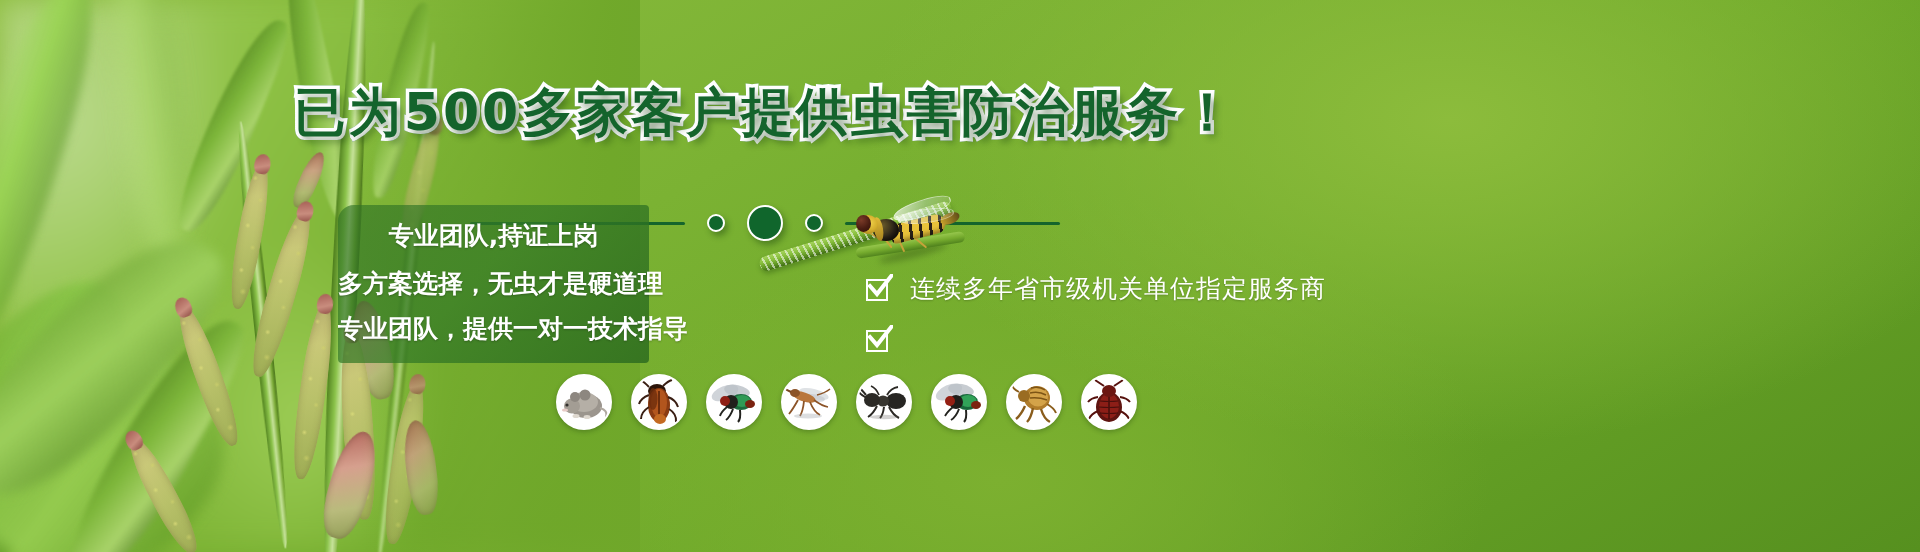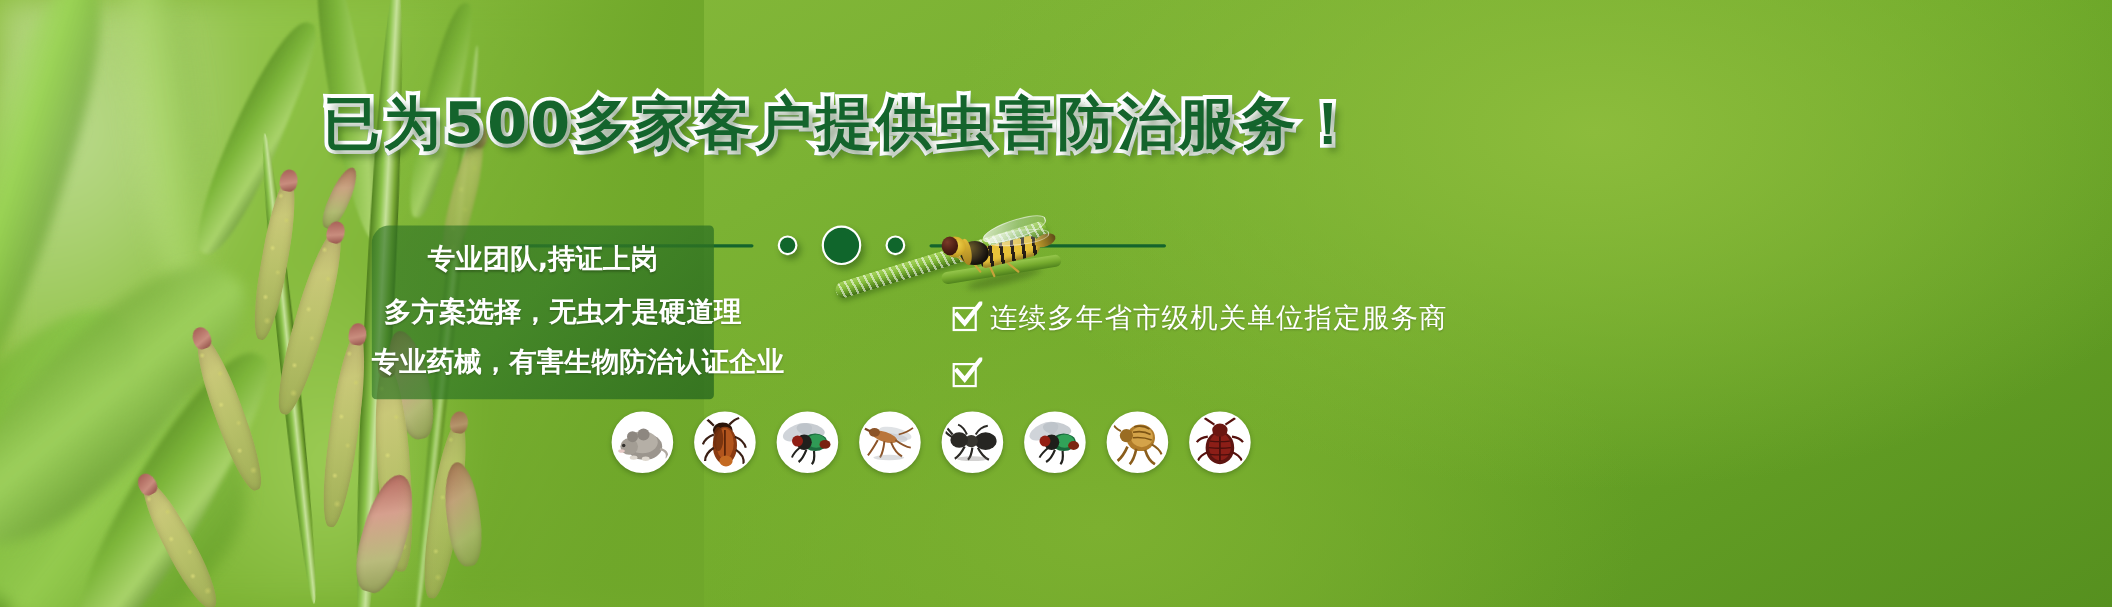--- a/index.html
+++ b/index.html
@@ -164,21 +164,21 @@
   }
   #feature-panel .line{
     color:#ffffff;
     font-family:"DejaVu Sans", sans-serif;
     font-weight:bold;
     white-space:nowrap;
     text-align:center;
     text-shadow:0 1px 2px rgba(0,0,0,.25);
   }
   #feature-panel .l1{ font-size:25px; padding:5px 0 9px 0; letter-spacing:0px; }
-  #feature-panel .l2{ font-size:25px; padding:6px 11px; letter-spacing:0px; }
+  #feature-panel .l2{ font-size:25px; padding:6px 0; letter-spacing:0px; }
   #feature-panel .l3{ font-size:25px; padding:6px 0; letter-spacing:0px; }
 
   
   #hoverfly-scene{
     position:absolute; left:760px; top:196px; width:220px; height:110px;
   }
   .leaf-stem{
     position:absolute; left:0px; top:62px;
     width:200px; height:15px;
     transform:rotate(-17deg); transform-origin:left center;
@@ -257,21 +257,21 @@
     filter:blur(3px);
     transform:rotate(-14deg);
   }
 
   
   #bullets{
     position:absolute; left:866px; top:272px;
     display:flex; flex-direction:column; gap:22px;
   }
   #bullets .bullet{
-    display:flex; align-items:center; gap:8px;
+    display:flex; align-items:center; gap:18px;
   }
   #bullets .chk{
     position:relative; width:26px; height:26px; flex:0 0 26px;
   }
   #bullets .chk .box{
     position:absolute; left:0; top:3px; width:22px; height:22px;
     border:2px solid #ffffff;
   }
   #bullets .chk .tick{
     position:absolute; left:1px; top:-2px; width:26px; height:26px;
@@ -367,21 +367,21 @@
     <span class="dline"></span>
     <span class="dot sm"></span>
     <span class="dot lg"></span>
     <span class="dot sm"></span>
     <span class="dline"></span>
   </div>
 
   <div id="feature-panel">
     <div class="line l1">专业团队,持证上岗</div>
     <div class="line l2">多方案选择，无虫才是硬道理</div>
-    <div class="line l3">专业药械，有害生物防治认证企业</div>
+    <div class="line l3">专业团队，提供一对一技术指导</div>
   </div>
 
   <div id="hoverfly-scene">
     <div class="fly-shadow"></div>
     <div class="leaf-stem"></div>
     <div class="leaf-stem2"></div>
     <div class="fly">
       <div class="leg lg4"></div>
         <div class="leg lg1"></div>
       <div class="leg lg2"></div>

